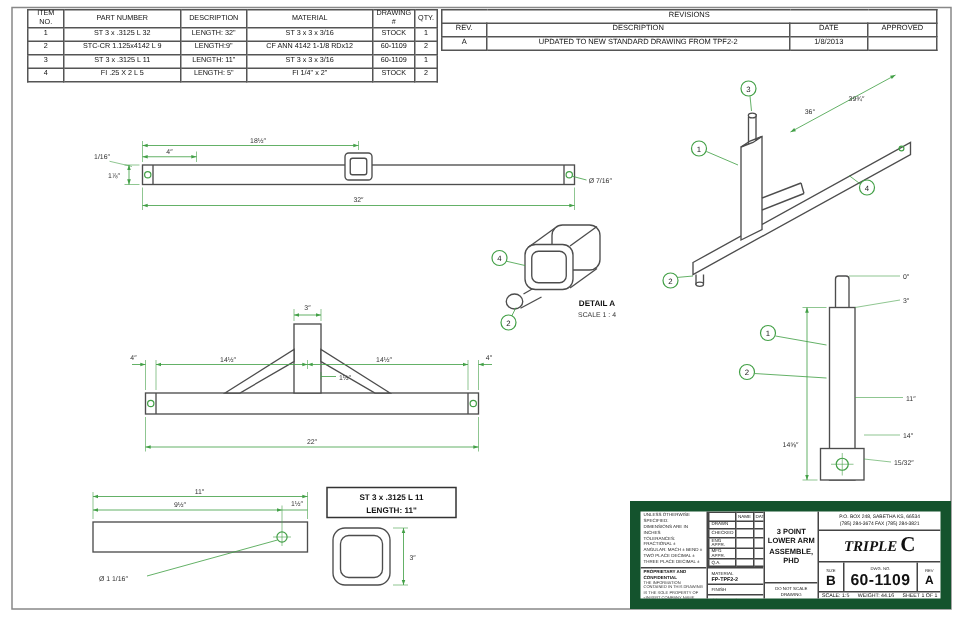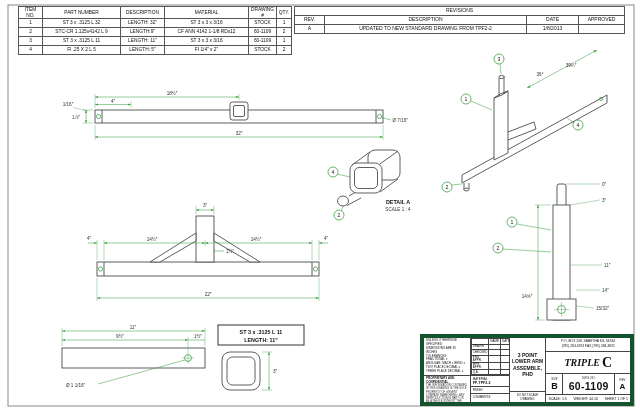--- a/index.html
+++ b/index.html
@@ -17,21 +17,21 @@
   .vt{fill:#111;font-size:5.4px;font-weight:bold;text-anchor:middle;font-family:"Liberation Sans",sans-serif}
   
   table{border-collapse:collapse}
   .bom{position:absolute;left:18px;top:6px;width:273px;table-layout:fixed}
   .bom td{border:1px solid #555;font-size:4.8px;line-height:1.15;padding:0 1px;text-align:center;color:#111}
   .bom tr.hd td{font-size:4.8px;height:11px}
   .bom tr.dr td{height:8px}
   .revs{position:absolute;left:294px;top:6px;width:330px;table-layout:fixed}
   .revs td{border:1px solid #555;font-size:5px;line-height:1.1;padding:0 2px;text-align:center;color:#111;height:8px}
   
-  .tb{position:absolute;left:420px;top:334px;width:214px;height:72px;border:4px solid #14532d;box-sizing:border-box;display:flex;background:#fff}
+  .tb{position:absolute;left:420px;top:334px;width:214px;height:72px;border:7px solid #14532d;box-sizing:border-box;display:flex;background:#fff}
   .tbc{border-right:1px solid #444;box-sizing:border-box;overflow:hidden}
   .tbc:last-child{border-right:none}
   .cA{width:48px;display:flex;flex-direction:column}
   .tol{height:37px;border-bottom:1px solid #444;font-size:3px;line-height:1.3;padding:1px 2px;color:#222}
   .prop{flex:1;padding:1px 2px}
   .prop-t{font-weight:bold;font-size:3px;line-height:1.2}
   .prop-p{font-size:2.7px;line-height:1.2;color:#333}
   .cB{width:40px;display:flex;flex-direction:column;font-size:3px}
   .nd{width:100%}
   .nd td{border:1px solid #444;font-size:3px;line-height:1;height:4.6px;padding:0 1px;color:#111}

